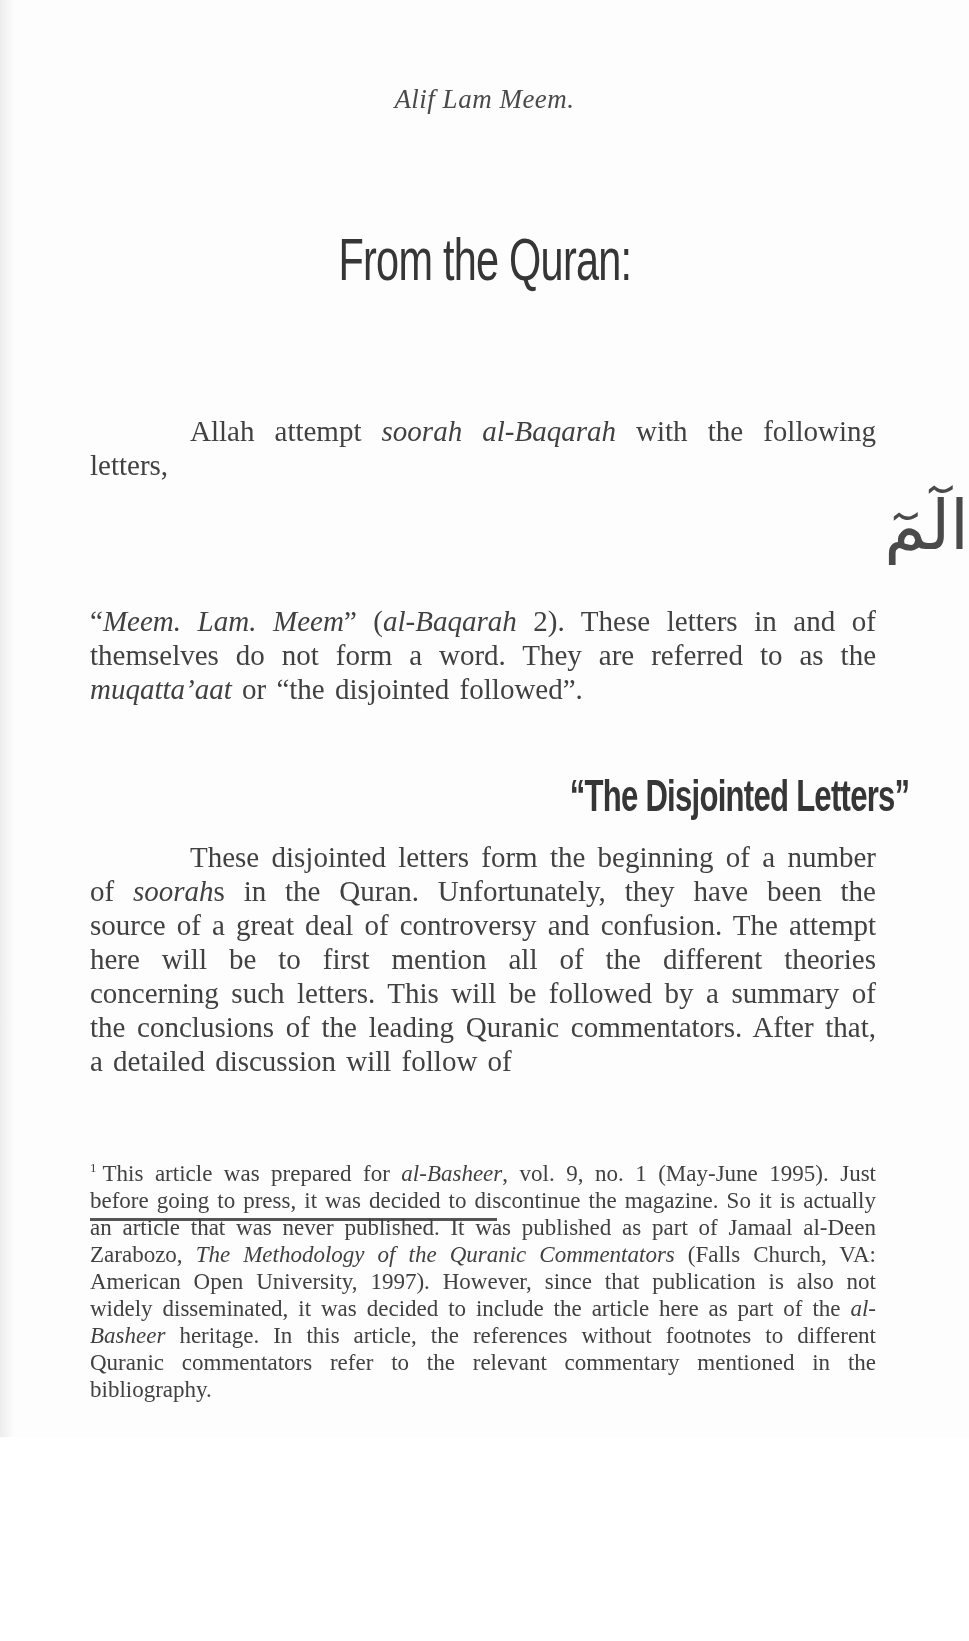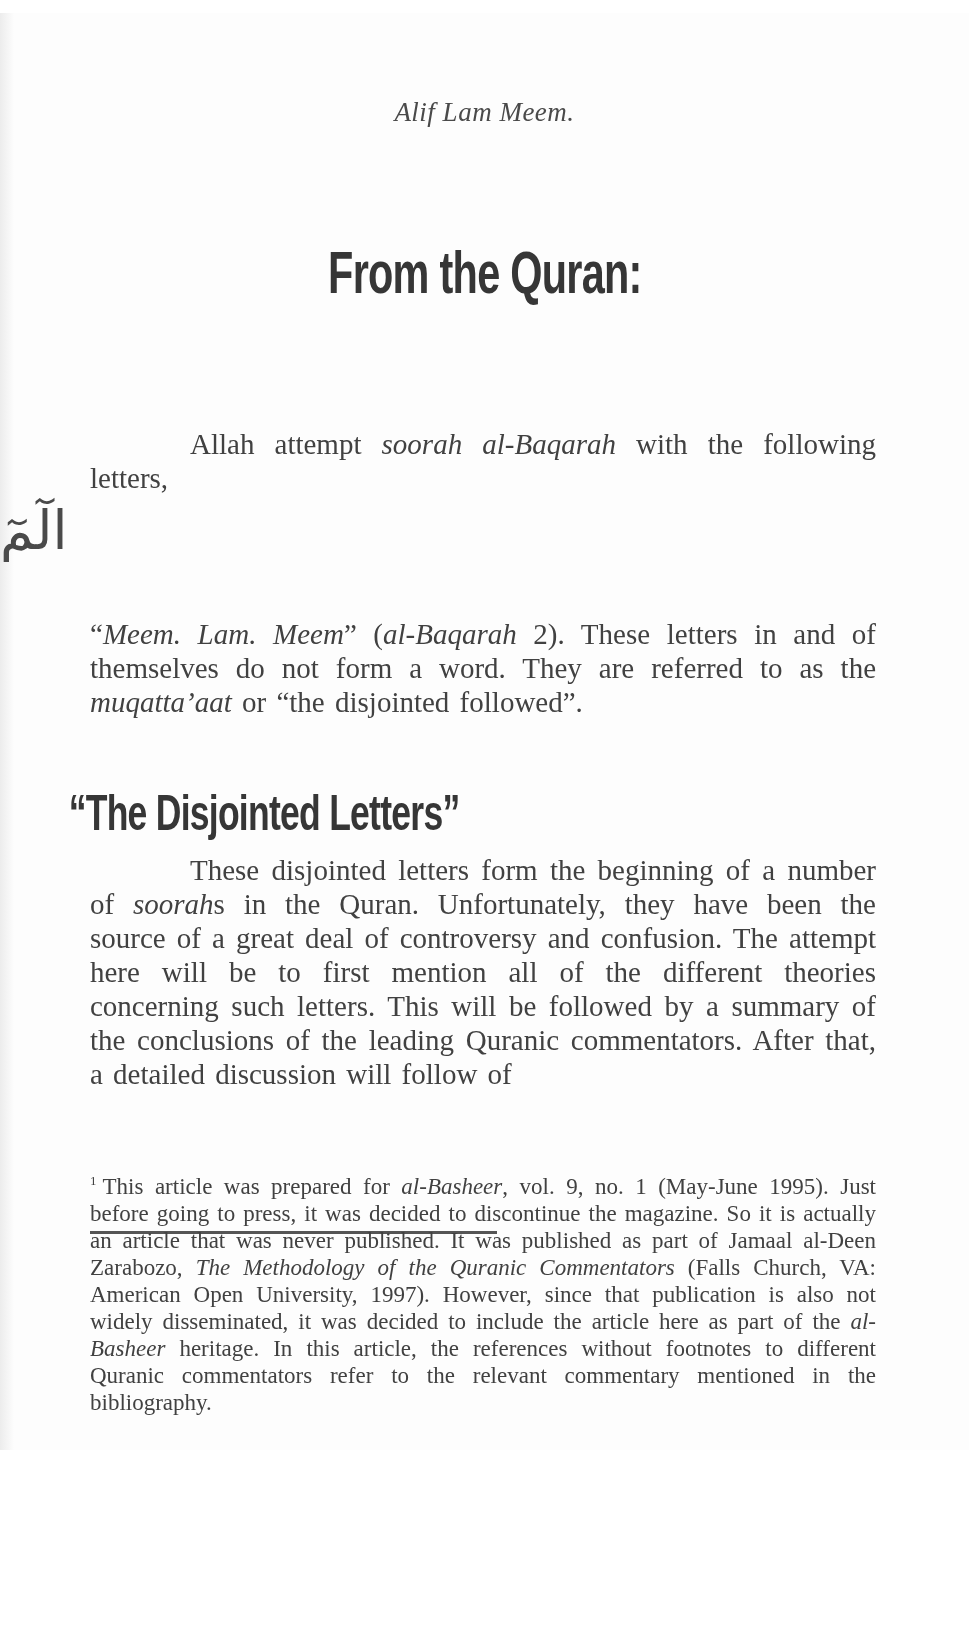--- a/index.html
+++ b/index.html
@@ -4,21 +4,21 @@
 <style>
   html, body {
     margin: 0;
     padding: 0;
     background: #ffffff;
   }
   .page {
     position: relative;
     width: 969px;
     height: 1437px;
-    margin: 13px auto;
+    margin: 0 auto;
     background: linear-gradient(90deg, #ececec 0px, #fdfdfd 14px, #fdfdfd 100%);
     font-family: "Liberation Serif", serif;
     color: #3e3e3e;
     overflow: hidden;
   }
   .running-header {
     position: absolute;
     top: 84px;
     left: 0;
     width: 100%;
@@ -28,21 +28,21 @@
     color: #4a4a4a;
     letter-spacing: 0.5px;
   }
   .title-block {
     position: absolute;
     top: 226px;
     left: 0;
     width: 100%;
     text-align: center;
     font-family: "Liberation Sans", sans-serif;
-    font-weight: 700;
+    font-weight: 400;
     font-size: 56px;
     line-height: 68px;
     color: #363636;
   }
   .condensed {
     display: inline-block;
     transform: scale(0.74, 1.06);
     transform-origin: center;
     letter-spacing: -1px;
     white-space: nowrap;
@@ -62,35 +62,35 @@
     word-spacing: 3px;
     color: #414141;
   }
   .p1 { top: 414px; }
   .p1 .first-indent, .p3 .first-indent { display: inline-block; width: 100px; }
   .arabic-line {
     position: absolute;
     top: 486px;
     left: 0;
     width: 100%;
-    text-align: left;
+    text-align: right;
     font-family: "DejaVu Sans", sans-serif;
-    font-size: 54px;
+    font-size: 68px;
     color: #4a4a4a;
   }
   .p2 { top: 604px; }
   .section-heading {
     position: absolute;
     top: 772px;
     left: 0;
     width: 100%;
-    text-align: left;
+    text-align: right;
     font-family: "Liberation Sans", sans-serif;
     font-weight: 700;
-    font-size: 48px;
+    font-size: 42px;
     color: #363636;
   }
   .p3 { top: 840px; }
   .footnote-rule {
     position: absolute;
     top: 1218px;
     left: 90px;
     width: 407px;
     height: 3px;
     background: #555555;

